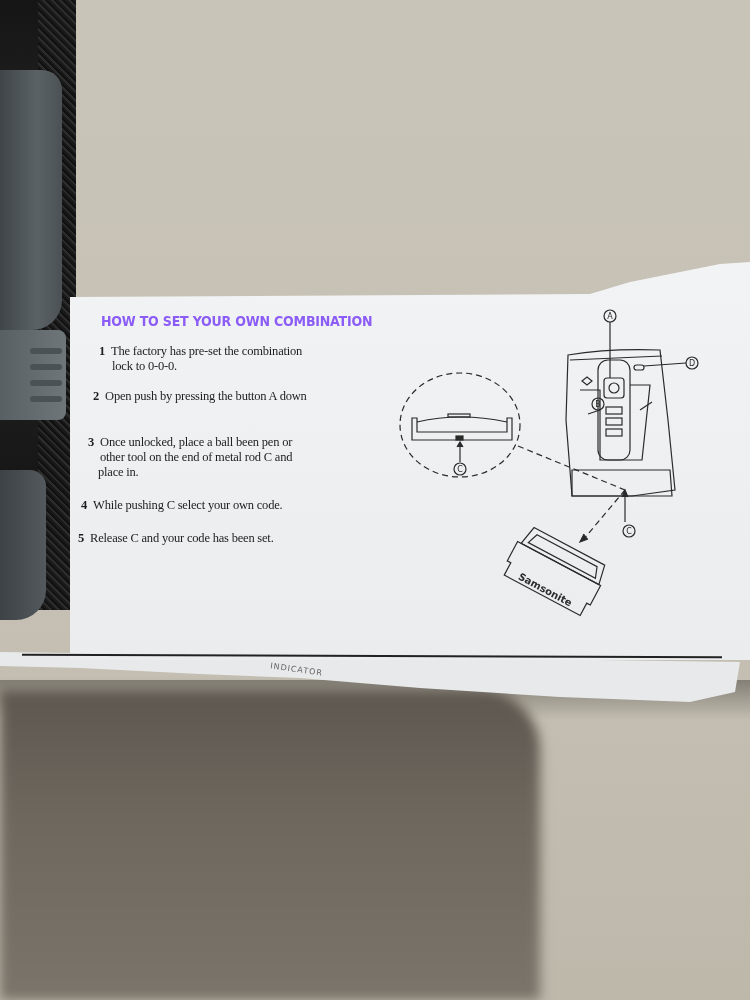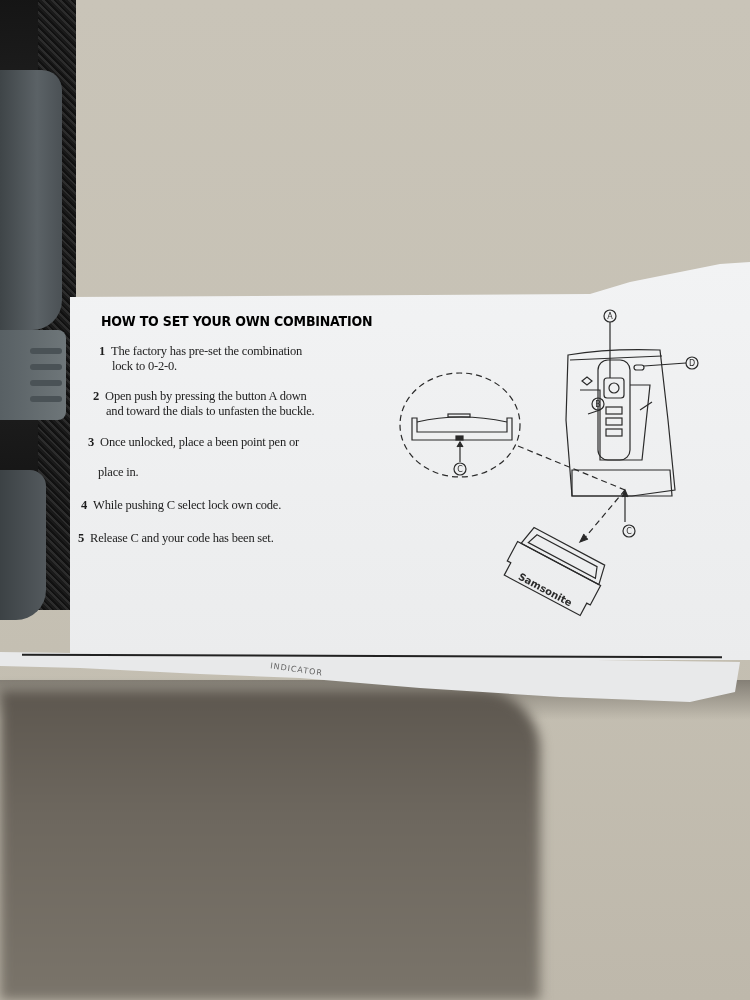--- a/index.html
+++ b/index.html
@@ -49,21 +49,21 @@
       box-shadow: 0 2px 4px rgba(0,0,0,0.3);
     }
     .paper-strip {
       position:absolute; left:0; top:652px; width:740px; height:50px;
       background:#e8e9ea;
       clip-path: polygon(0 0, 740px 10px, 735px 40px, 690px 50px, 560px 45px, 420px 36px, 300px 26px, 200px 22px, 80px 16px, 0 14px);
     }
     .rule { position:absolute; left:22px; top:655px; width:700px; height:2px; background:#222; transform:rotate(0.2deg); }
     .indicator-text { position:absolute; left:270px; top:665px; font-size:8px; color:#666; transform:rotate(8deg); letter-spacing:1px; }
     .title {
-      position:absolute; left:101px; top:313px; font-size:14px; font-weight:bold; color:#000000;
+      position:absolute; left:101px; top:313px; font-size:14px; font-weight:bold; color:#8b5cf6;
       font-family:"DejaVu Sans Condensed","DejaVu Sans", sans-serif; letter-spacing:-0.2px;
     }
     .step {
       position:absolute; font-size:12.5px; color:#1d1d1d; line-height:15px; letter-spacing:-0.2px;
       font-family:Liberation Serif, serif;
     }
     .step .num { font-weight:bold; margin-right:6px; }
     .diagram { position:absolute; left:390px; top:300px; width:340px; height:340px; }
   </style>
 </head>
@@ -85,36 +85,35 @@
 
 <div class="paper-strip"></div>
 <div class="paper"></div>
 <div class="rule"></div>
 <div class="indicator-text">INDICATOR</div>
 
 <div class="title">HOW TO SET YOUR OWN COMBINATION</div>
 
 <div class="step" style="left:99px; top:344px;">
   <span class="num">1</span><span>The factory has pre-set the combination</span><br>
-  <span style="margin-left:13px">lock to 0-2-0.</span>
+  <span style="margin-left:13px">lock to 0-0-0.</span>
 </div>
 
 <div class="step" style="left:93px; top:389px;">
   <span class="num">2</span><span>Open push by pressing the button A down</span><br>
-  <span style="margin-left:13px">and toward the dials to unfasten the buckle.</span>
 </div>
 
 <div class="step" style="left:88px; top:435px;">
-  <span class="num">3</span><span>Once unlocked, place a been point pen or</span><br>
-  <br>
+  <span class="num">3</span><span>Once unlocked, place a ball been pen or</span><br>
+  <span style="margin-left:12px">other tool on the end of metal rod C and</span><br>
   <span style="margin-left:10px">place in.</span>
 </div>
 
 <div class="step" style="left:81px; top:498px;">
-  <span class="num">4</span><span>While pushing C select lock own code.</span>
+  <span class="num">4</span><span>While pushing C select your own code.</span>
 </div>
 
 <div class="step" style="left:78px; top:531px;">
   <span class="num">5</span><span>Release C and your code has been set.</span>
 </div>
 
 <svg class="diagram" viewBox="390 300 340 340" xmlns="http://www.w3.org/2000/svg">
   <g fill="none" stroke="#2a2a2a" stroke-width="1.2">
 
     <ellipse cx="460" cy="425" rx="60" ry="52" stroke-dasharray="6 4"></ellipse>

